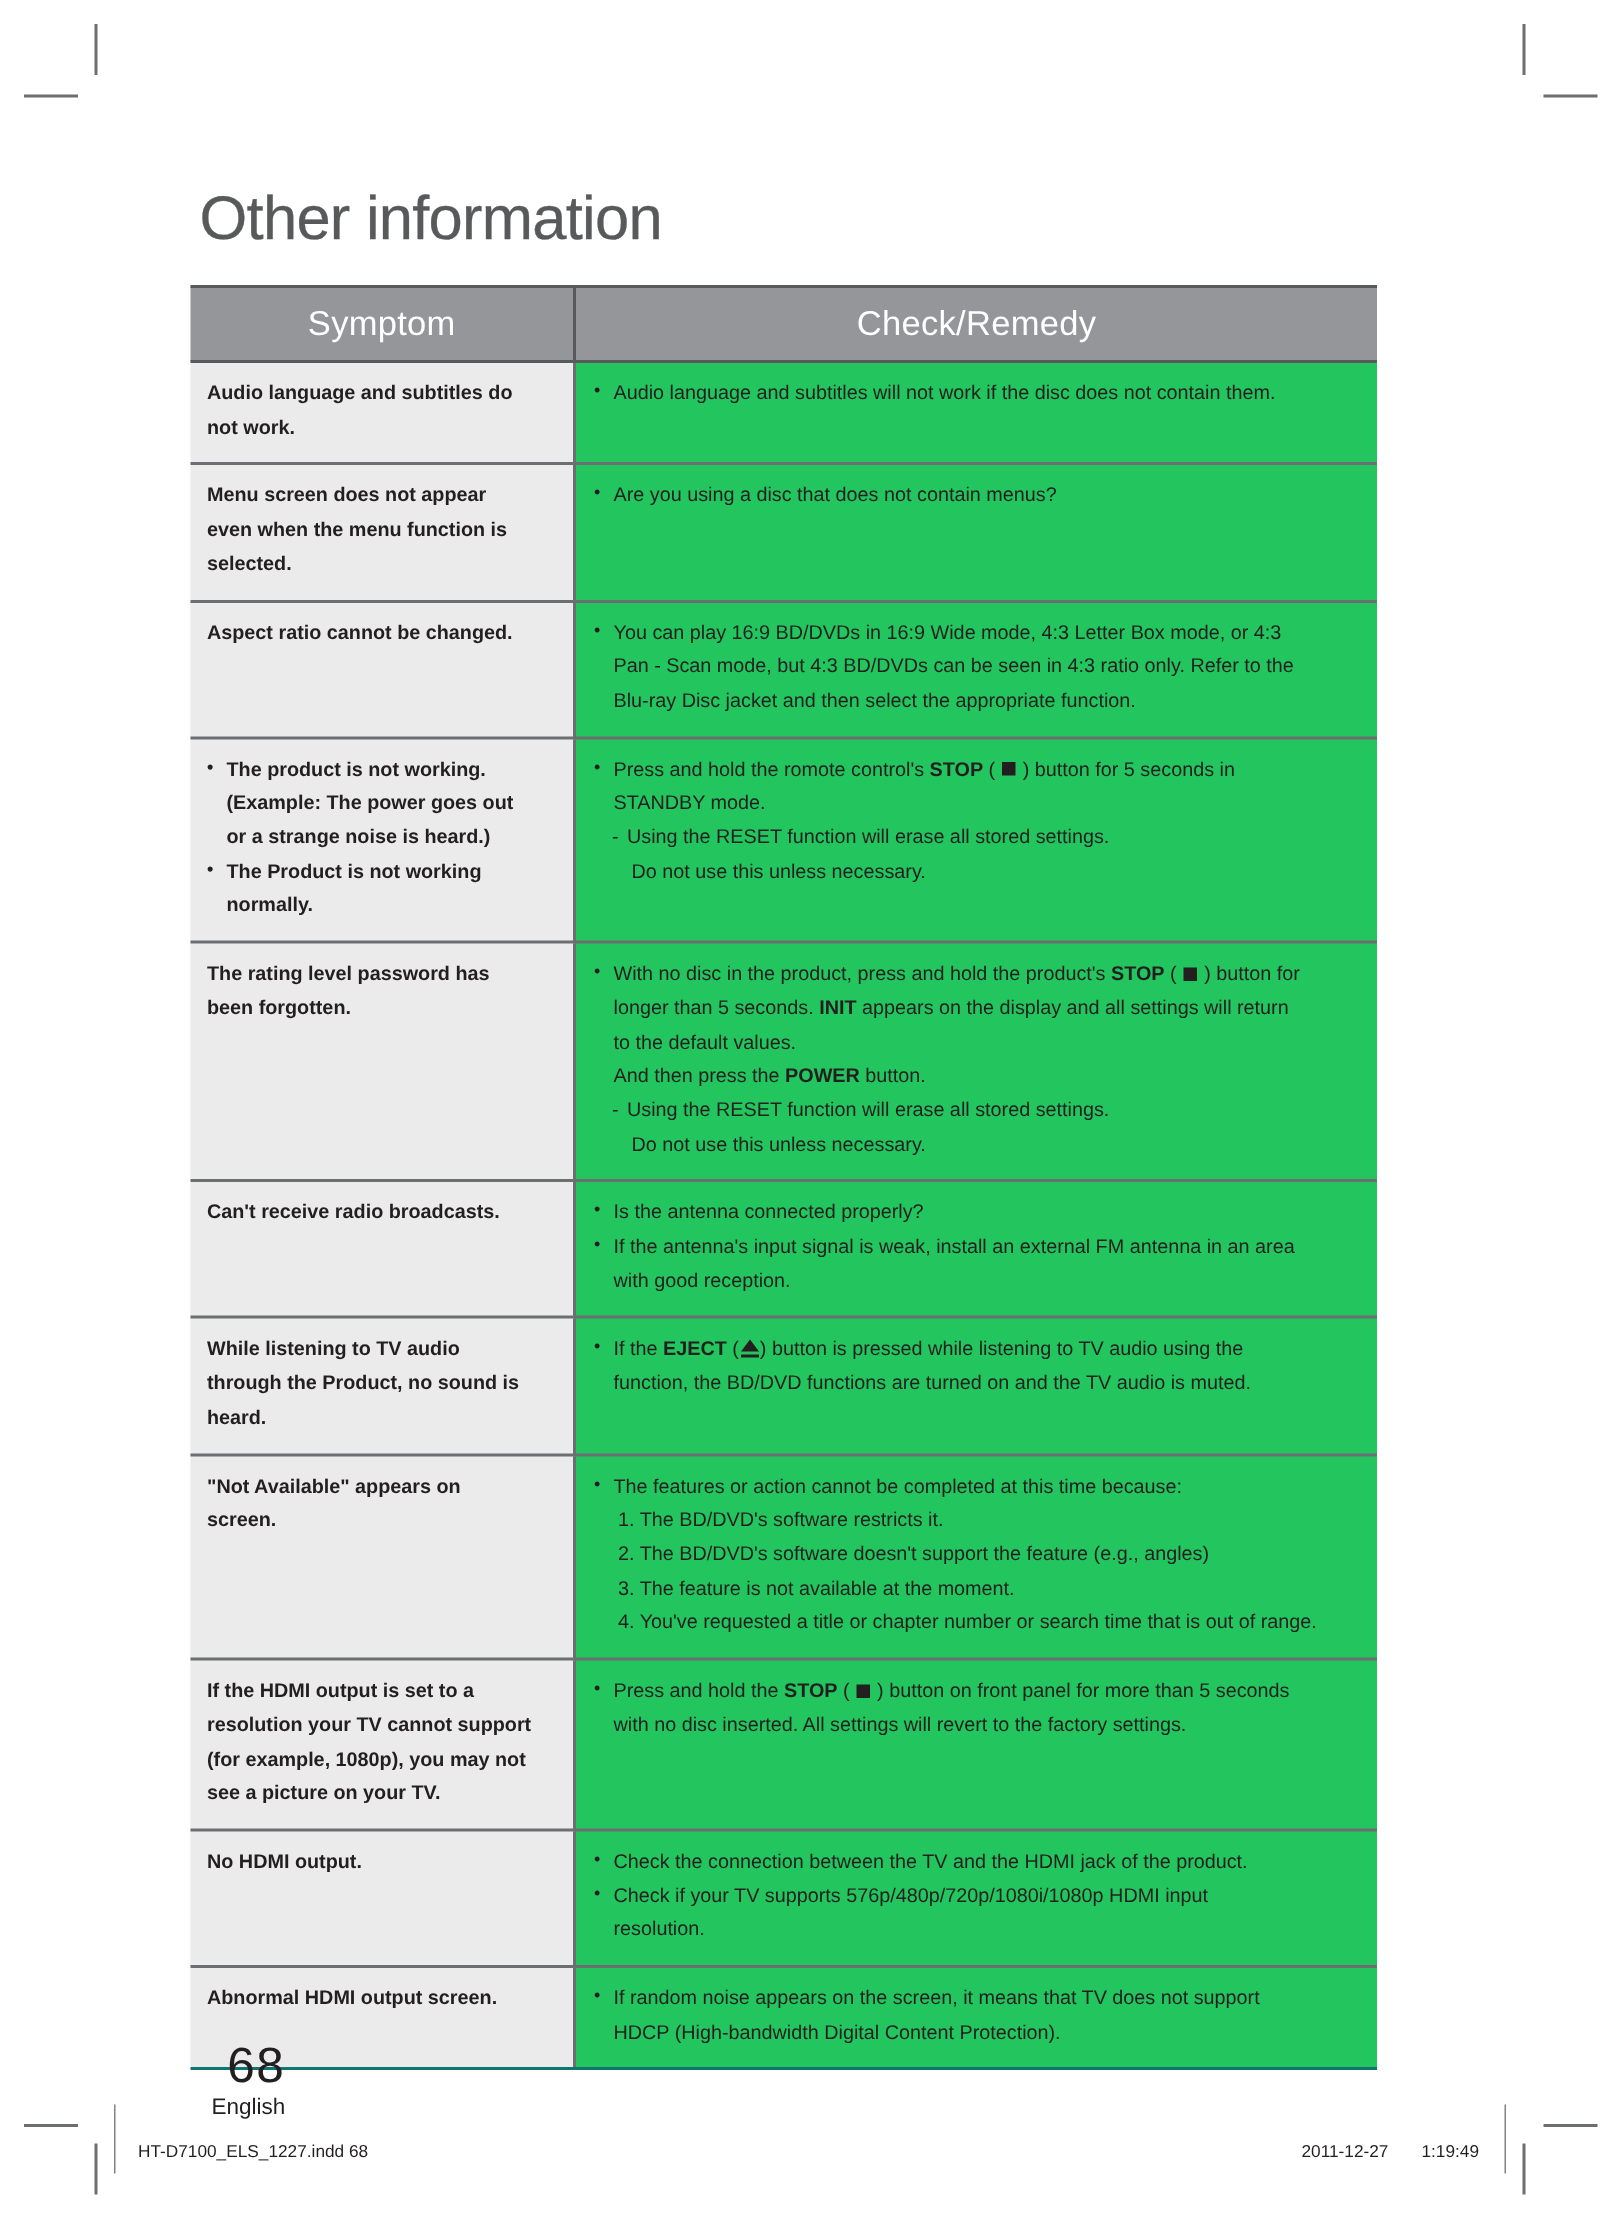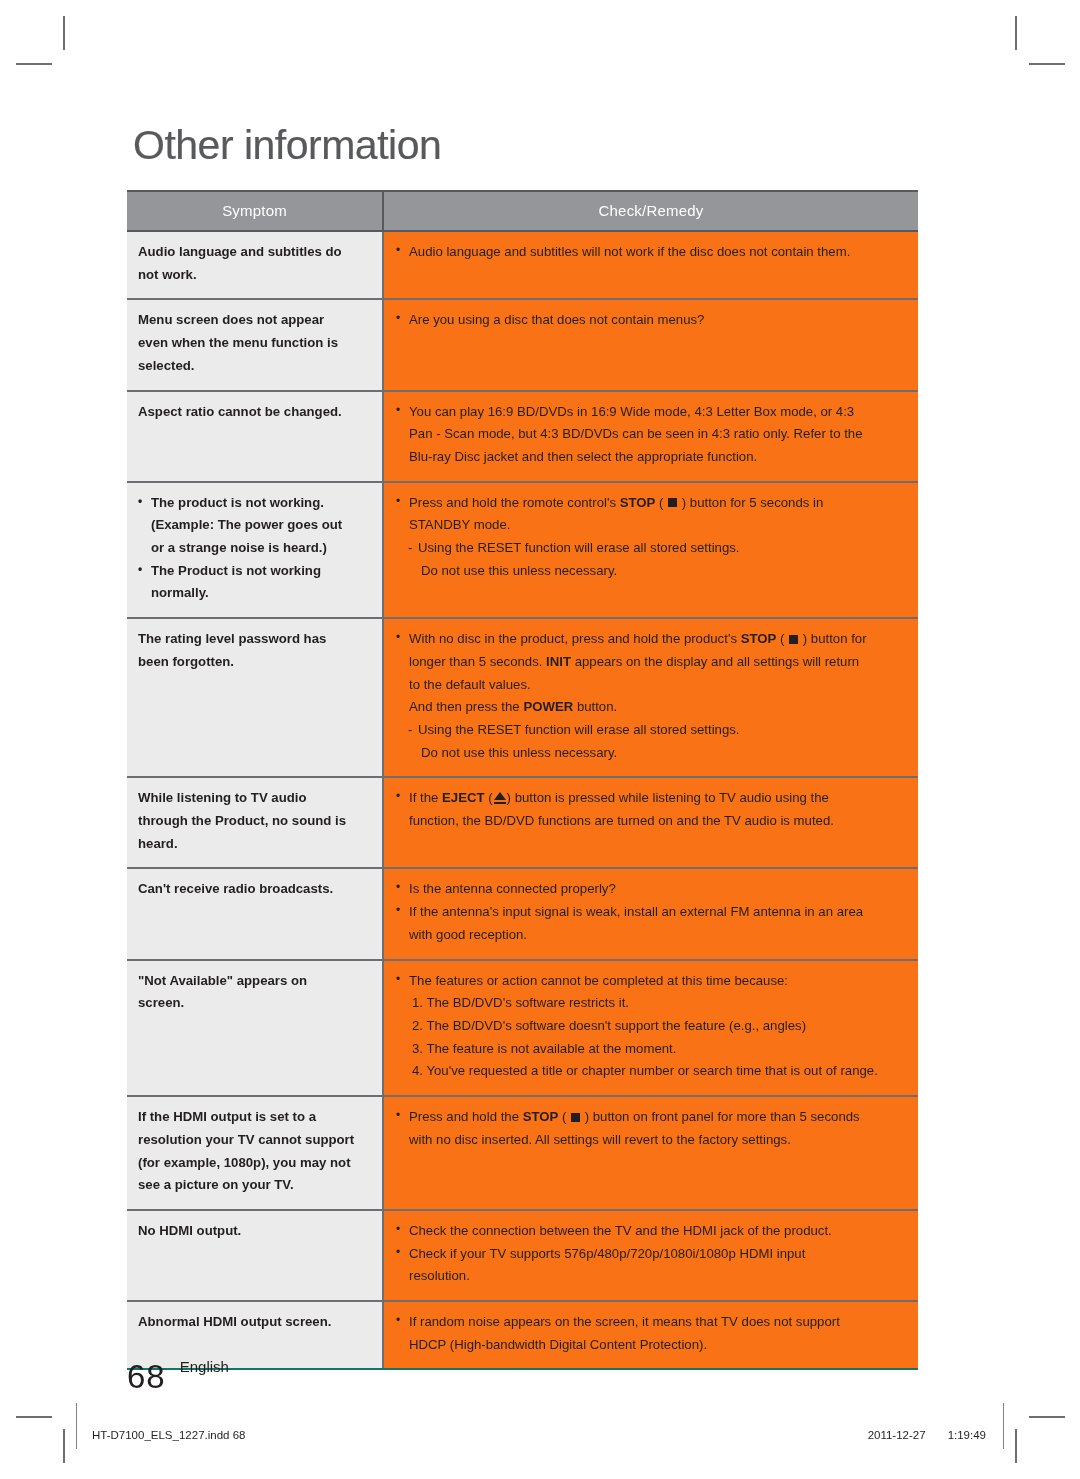--- a/index.html
+++ b/index.html
@@ -68,21 +68,21 @@
     border-collapse: collapse;
     width: 791px;
     table-layout: fixed;
   }
   table.tshoot col.c1 { width: 256px; }
   table.tshoot col.c2 { width: 535px; }
 
   thead th {
     background: #949699;
     color: #ffffff;
-    font-size: 15px;
+    font-size: 23px;
     font-weight: 400;
     text-align: center;
     padding: 10px 0 11px 0;
     border-top: 2px solid #58595b;
     border-bottom: 2px solid #58595b;
     letter-spacing: 0.2px;
   }
   thead th.hdr-sym { border-right: 2px solid #58595b; }
 
   tbody td {
@@ -94,21 +94,21 @@
   }
   tbody td.sym {
     background: #ebebeb;
     font-weight: bold;
     border-right: 2px solid #6d6e71;
     color: #231f20;
     padding-left: 11px;
     padding-right: 20px;
   }
   tbody td.rem {
-    background: #f97316;
+    background: #22c55e;
     color: #231f20;
     padding-left: 12px;
     padding-right: 10px;
   }
   tbody tr:last-child td { border-bottom: 2px solid #0f766e; }
 
   
   .b {
     display: block;
     position: relative;
@@ -183,21 +183,22 @@
     height: 2px;
     background: #231f20;
   }
 
   
   .pagefoot {
     position: absolute;
     left: 127px;
     top: 1358px;
     display: flex;
-    align-items: flex-start;
+    align-items: flex-end;
+    flex-direction: column;
   }
   .pagenum {
     font-size: 33px;
     font-weight: 400;
     color: #231f20;
     letter-spacing: 1px;
   }
   .pagelang {
     font-size: 15px;
     color: #231f20;
@@ -325,38 +326,38 @@
             <span class="ind"><span>longer than 5 seconds.</span> <strong>INIT</strong> <span>appears on the display and all settings will return</span></span>
             <span class="ind">to the default values.</span>
             <span class="ind"><span>And then press the</span> <strong>POWER</strong> <span>button.</span></span>
             <span class="dash">Using the RESET function will erase all stored settings.</span>
             <span class="dash-cont">Do not use this unless necessary.</span>
           </td>
         </tr>
 
         <tr>
           <td class="sym">
+            <span class="plain">Can't receive radio broadcasts.</span>
+          </td>
+          <td class="rem">
+            <span class="b">Is the antenna connected properly?</span>
+            <span class="b">If the antenna's input signal is weak, install an external FM antenna in an area</span>
+            <span class="ind">with good reception.</span>
+          </td>
+        </tr>
+
+        <tr>
+          <td class="sym">
             <span class="plain">While listening to TV audio</span>
             <span class="plain">through the Product, no sound is</span>
             <span class="plain">heard.</span>
           </td>
           <td class="rem">
             <span class="b"><span>If the</span> <strong>EJECT</strong> (<span class="glyph-eject"></span><span>) button is pressed while listening to TV audio using the</span></span>
             <span class="ind">function, the BD/DVD functions are turned on and the TV audio is muted.</span>
-          </td>
-        </tr>
-
-        <tr>
-          <td class="sym">
-            <span class="plain">Can't receive radio broadcasts.</span>
-          </td>
-          <td class="rem">
-            <span class="b">Is the antenna connected properly?</span>
-            <span class="b">If the antenna's input signal is weak, install an external FM antenna in an area</span>
-            <span class="ind">with good reception.</span>
           </td>
         </tr>
 
         <tr>
           <td class="sym">
             <span class="plain">"Not Available" appears on</span>
             <span class="plain">screen.</span>
           </td>
           <td class="rem">
             <span class="b">The features or action cannot be completed at this time because:</span>

